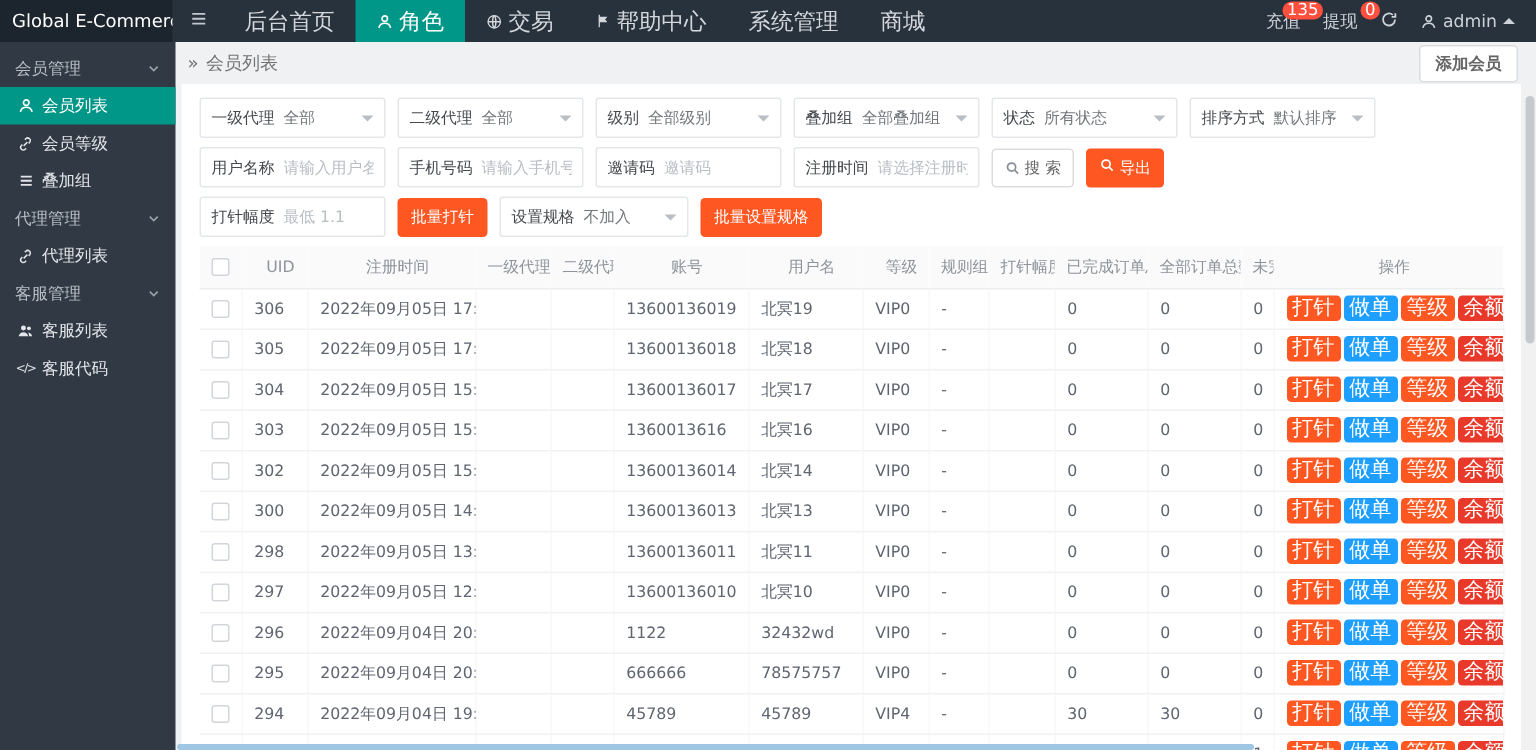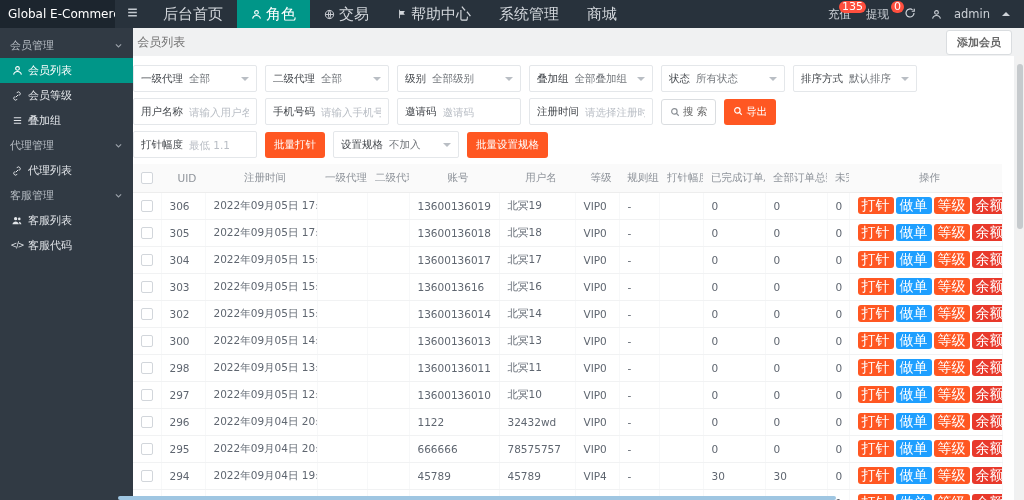--- a/index.html
+++ b/index.html
@@ -12,25 +12,25 @@
   .burger { width:34px; display:flex; align-items:center; justify-content:center; color:#c3c9cf; cursor:pointer; }
   .topnav { display:flex; align-items:stretch; }
   .nav-item { display:flex; align-items:center; gap:4px; padding:0 14px; font-size:15px; color:#d3d7dc; cursor:pointer; white-space:nowrap; }
   .nav-item.active { background:var(--teal); color:#fff; }
   .nico { display:inline-flex; align-items:center; }
   .top-right { margin-left:auto; display:flex; align-items:center; gap:15px; padding-right:14px; }
   .local-time { text-align:center; font-size:9.5px; line-height:12px; color:#ced3d9; white-space:nowrap; }
   .tb-link { position:relative; font-size:11.5px; cursor:pointer; }
   .badge { position:absolute; top:-6px; right:-15px; background:var(--badge); color:#fff; font-size:11px; line-height:12px; height:12px; min-width:12px; text-align:center; border-radius:7px; padding:0 3px; }
   .tb-icon { display:flex; align-items:center; cursor:pointer; color:#ced3d9; }
-  .tb-user { display:flex; align-items:center; gap:12px; font-size:11.5px; cursor:pointer; }
+  .tb-user { display:flex; align-items:center; gap:4px; font-size:11.5px; cursor:pointer; }
   .caret-up { width:0; height:0; border:4px solid transparent; border-bottom-color:#ced3d9; margin-top:-4px; }
 
   
-  .sidebar { position:absolute; top:28px; left:0; bottom:0; width:133px; background:#313a44; padding-top:5px; z-index:20; }
+  .sidebar { position:absolute; top:28px; left:0; bottom:0; width:117px; background:#313a44; padding-top:5px; z-index:20; }
   .side-row { height:25px; display:flex; align-items:center; font-size:11px; cursor:pointer; white-space:nowrap; overflow:hidden; }
   .side-group { color:#b7bdc4; padding:0 10px; }
   .side-group .gchev { margin-left:auto; display:inline-flex; color:#9aa1a9; }
   .side-item { color:#e2e5e9; padding-left:11px; gap:5px; }
   .side-item .sico { display:inline-flex; align-items:center; width:12px; justify-content:center; }
   .side-item.active { background:var(--teal); color:#fff; }
 
   
   .main { position:absolute; top:28px; left:115px; right:0; bottom:0; }
   .bc-row { height:28px; display:flex; align-items:center; padding:0 12px 0 10px; font-size:12px; color:#737373; }

